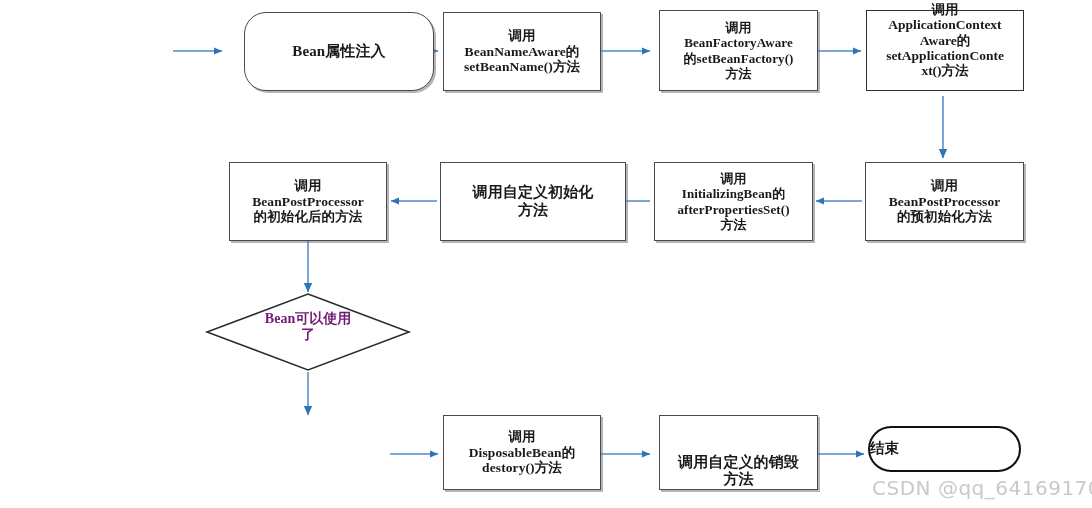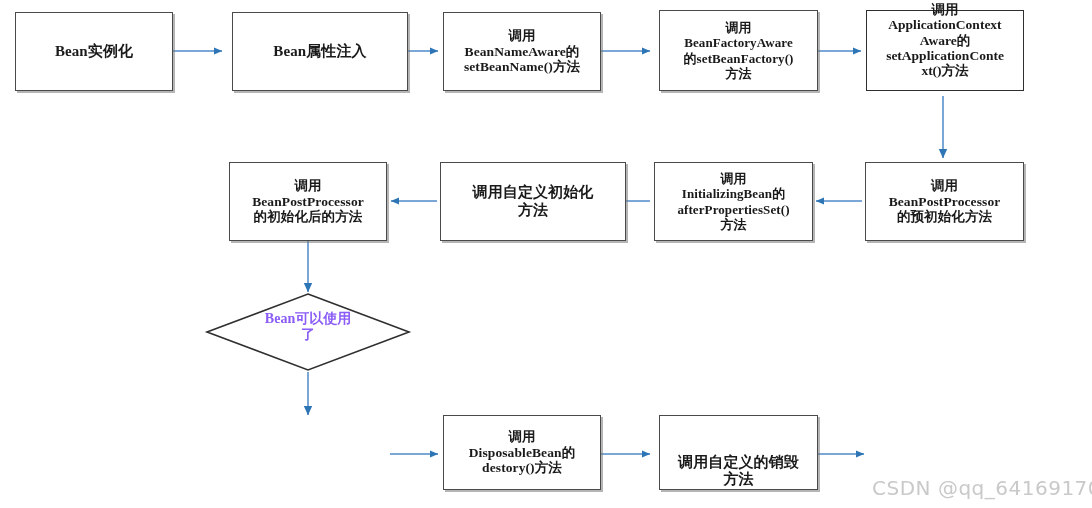--- a/index.html
+++ b/index.html
@@ -70,21 +70,21 @@
 
   .diamond-wrap {
     position: absolute;
   }
   .diamond-text {
     position: absolute;
     width: 100%;
     text-align: center;
     font-size: 14px;
     font-weight: 600;
-    color: #8b5cf6;
+    color: #701a75;
     line-height: 1.15;
     white-space: pre-line;
     pointer-events: none;
   }
 
   .terminator {
     position: absolute;
     box-sizing: border-box;
     border: 2px solid #111111;
     border-radius: 999px;
@@ -144,25 +144,22 @@
       <line x1="308" y1="372" x2="308" y2="415" marker-end="url(#arrowD)"></line>
 
       <line x1="390" y1="454" x2="438" y2="454" marker-end="url(#arrowR)"></line>
       <line x1="601" y1="454" x2="650" y2="454" marker-end="url(#arrowR)"></line>
       <line x1="818" y1="454" x2="864" y2="454" marker-end="url(#arrowR)"></line>
     </g>
 
     <polygon points="308,294 409,332 308,370 207,332" fill="#ffffff" stroke="#2f2f2f" stroke-width="1.6"></polygon>
   </svg>
 
-  <div class="node-box shadowed" style="left:15px; top:12px; width:158px; height:79px;">
-    <span class="node-label lbl-15">Bean实例化</span>
-  </div>
-
-  <div class="node-box shadowed" style="left:232px; top:12px; width:176px; height:79px;">
+
+  <div class="node-box shadowed" style="left:244px; top:12px; width:190px; height:79px;border-radius:22px;">
     <span class="node-label lbl-15">Bean属性注入</span>
   </div>
 
   <div class="node-box shadowed" style="left:443px; top:12px; width:158px; height:79px;">
     <span class="node-label lbl-14">调用
 BeanNameAware的
 setBeanName()方法</span>
   </div>
 
   <div class="node-box shadowed" style="left:659px; top:10px; width:159px; height:81px;">
@@ -213,16 +210,19 @@
     <span class="node-label lbl-14">调用
 DisposableBean的
 destory()方法</span>
   </div>
 
   <div class="node-box shadowed" style="left:659px; top:415px; width:159px; height:75px;align-items:flex-end;">
     <span class="node-label lbl-15">调用自定义的销毁
 方法</span>
   </div>
 
+  <div class="terminator" style="left:868px; top:426px; width:153px; height:46px;">
+    <span class="node-label">结束</span>
+  </div>
 
   <div class="watermark" style="left:872px; top:476px;">CSDN @qq_64169170</div>
 
 </div>
 
 </body></html>

